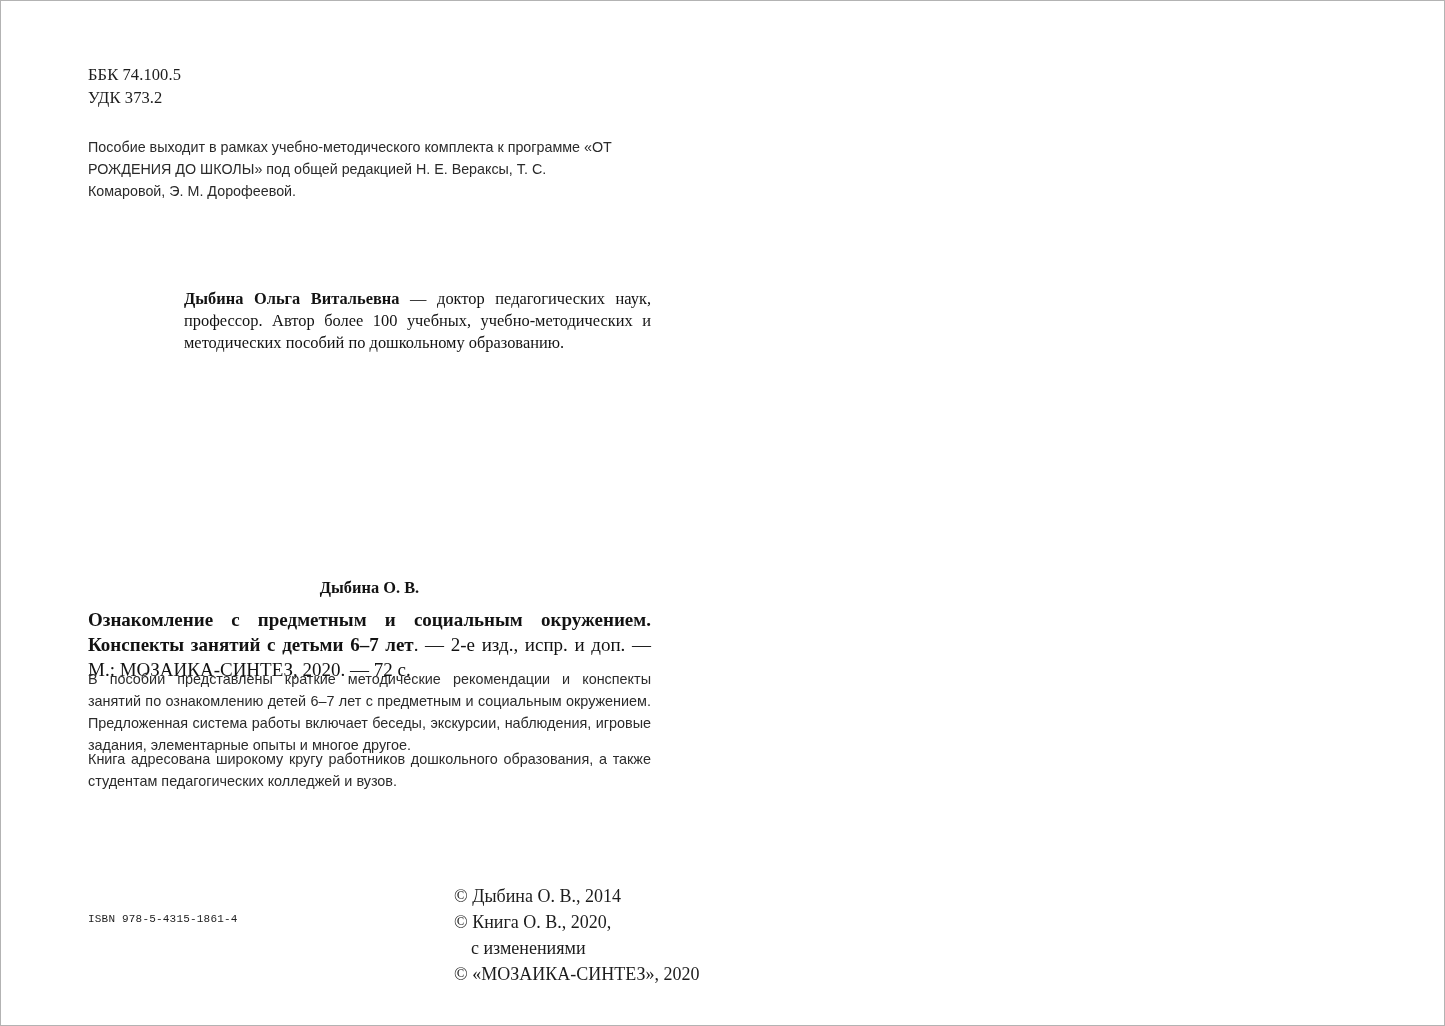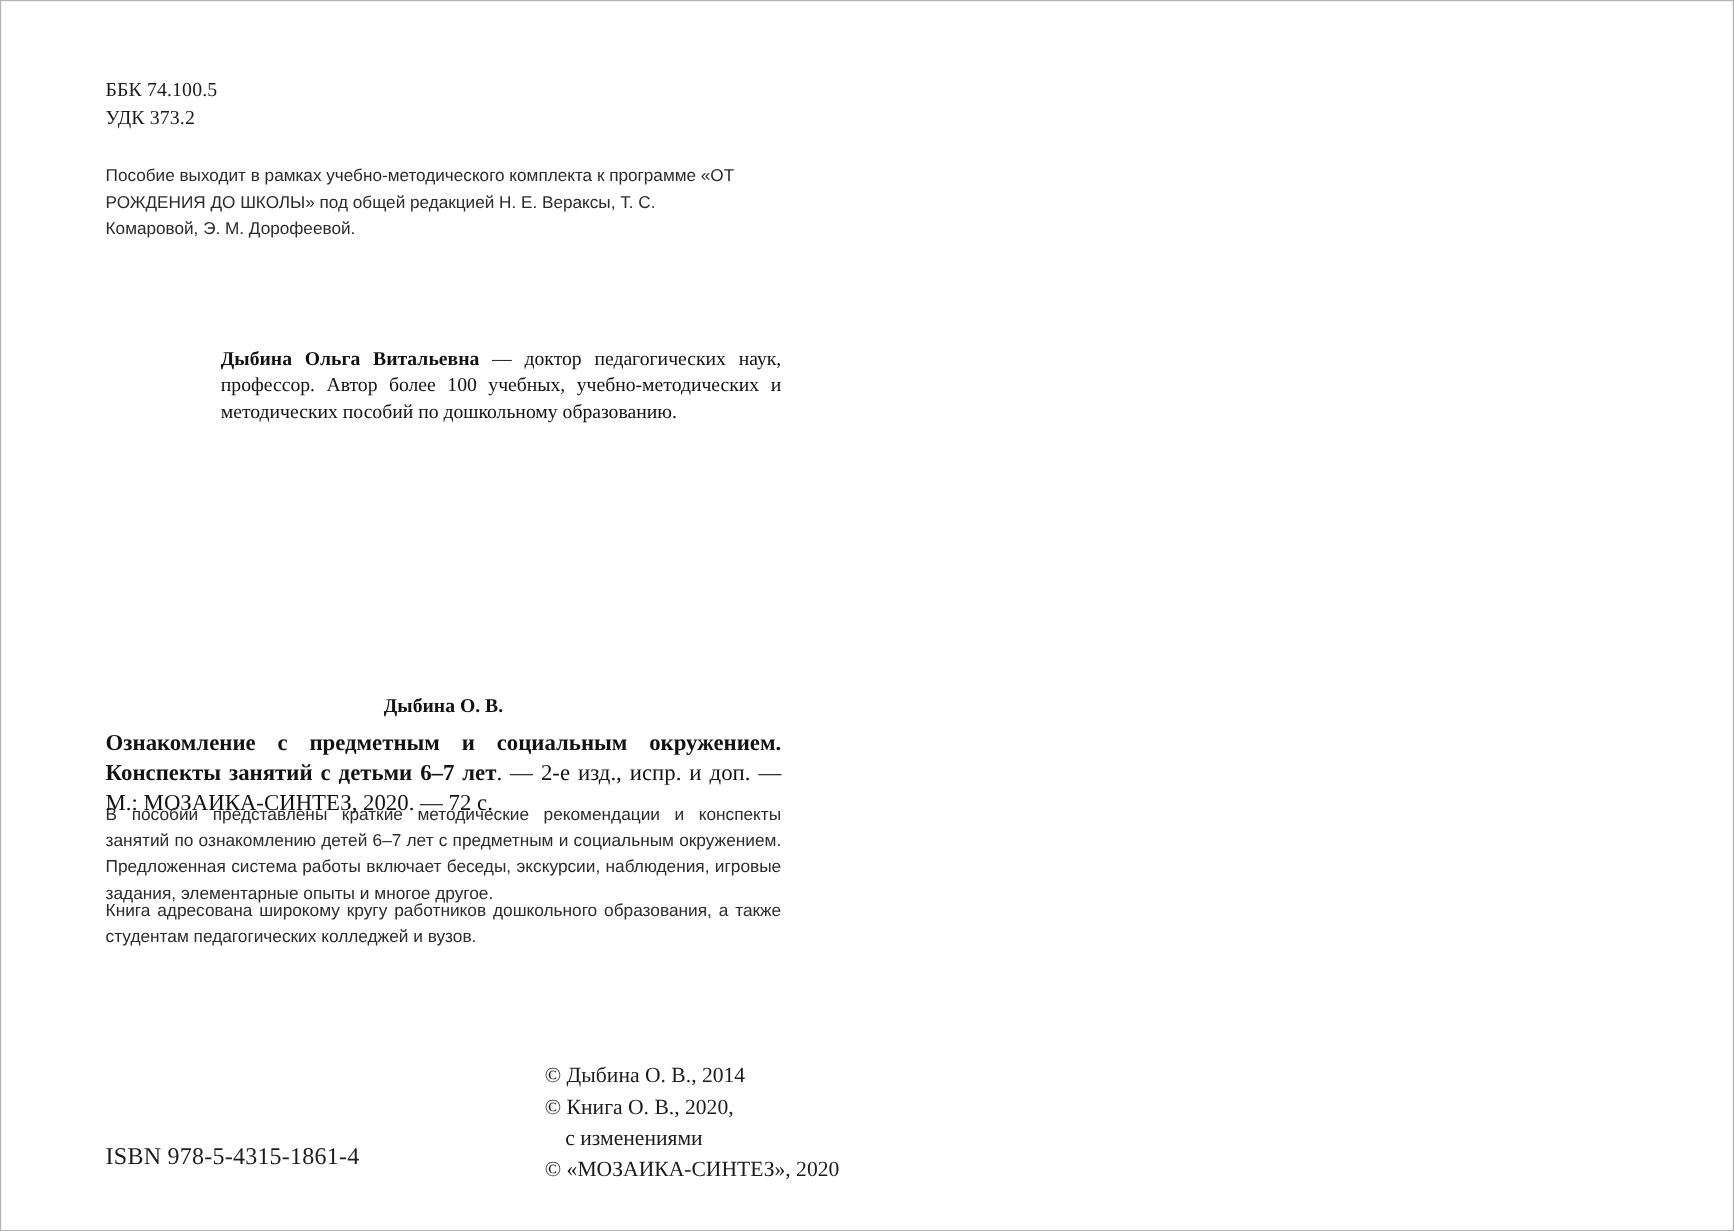--- a/index.html
+++ b/index.html
@@ -97,23 +97,23 @@
     line-height: 1.52;
     text-align: justify;
     color: #2b2b2b;
   }
   .annot-1 { top: 668px; }
   .annot-2 { top: 748px; }
 
   .isbn {
     position: absolute;
     left: 87px;
-    top: 952px;
-    font-family: Liberation Serif, serif;
-    font-size: 20px;
+    top: 912px;
+    font-family: Liberation Mono, monospace;
+    font-size: 11px;
     color: #1c1c1c;
     letter-spacing: .2px;
   }
 
   .copyright {
     position: absolute;
     left: 453px;
     top: 864px;
     font-family: "Liberation Serif", "DejaVu Serif", serif;
     font-size: 18px;

